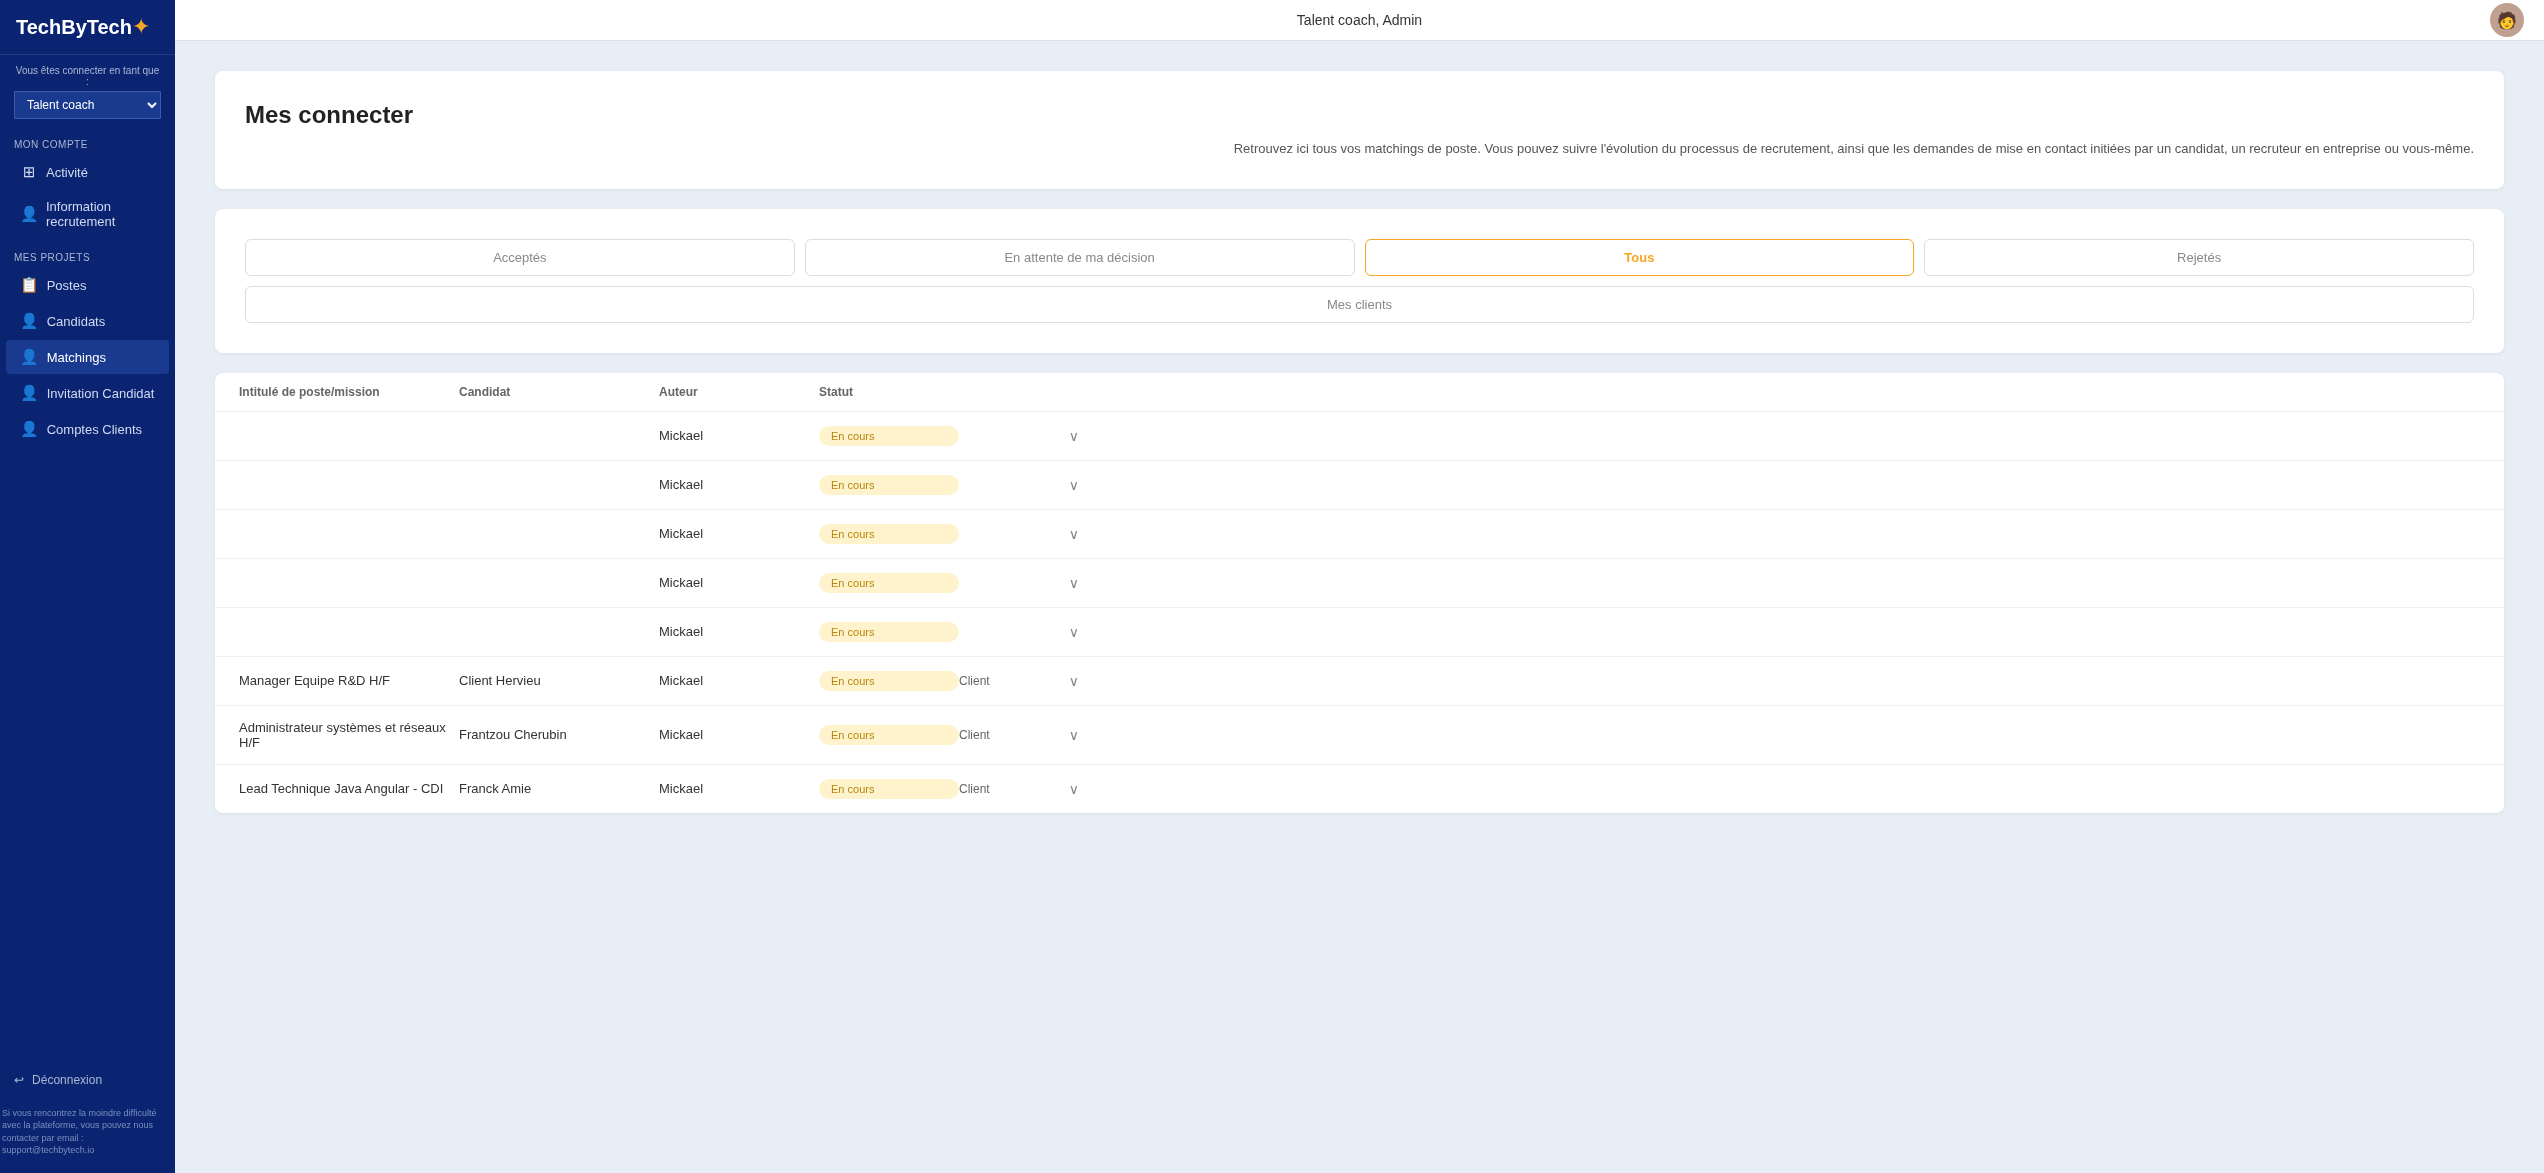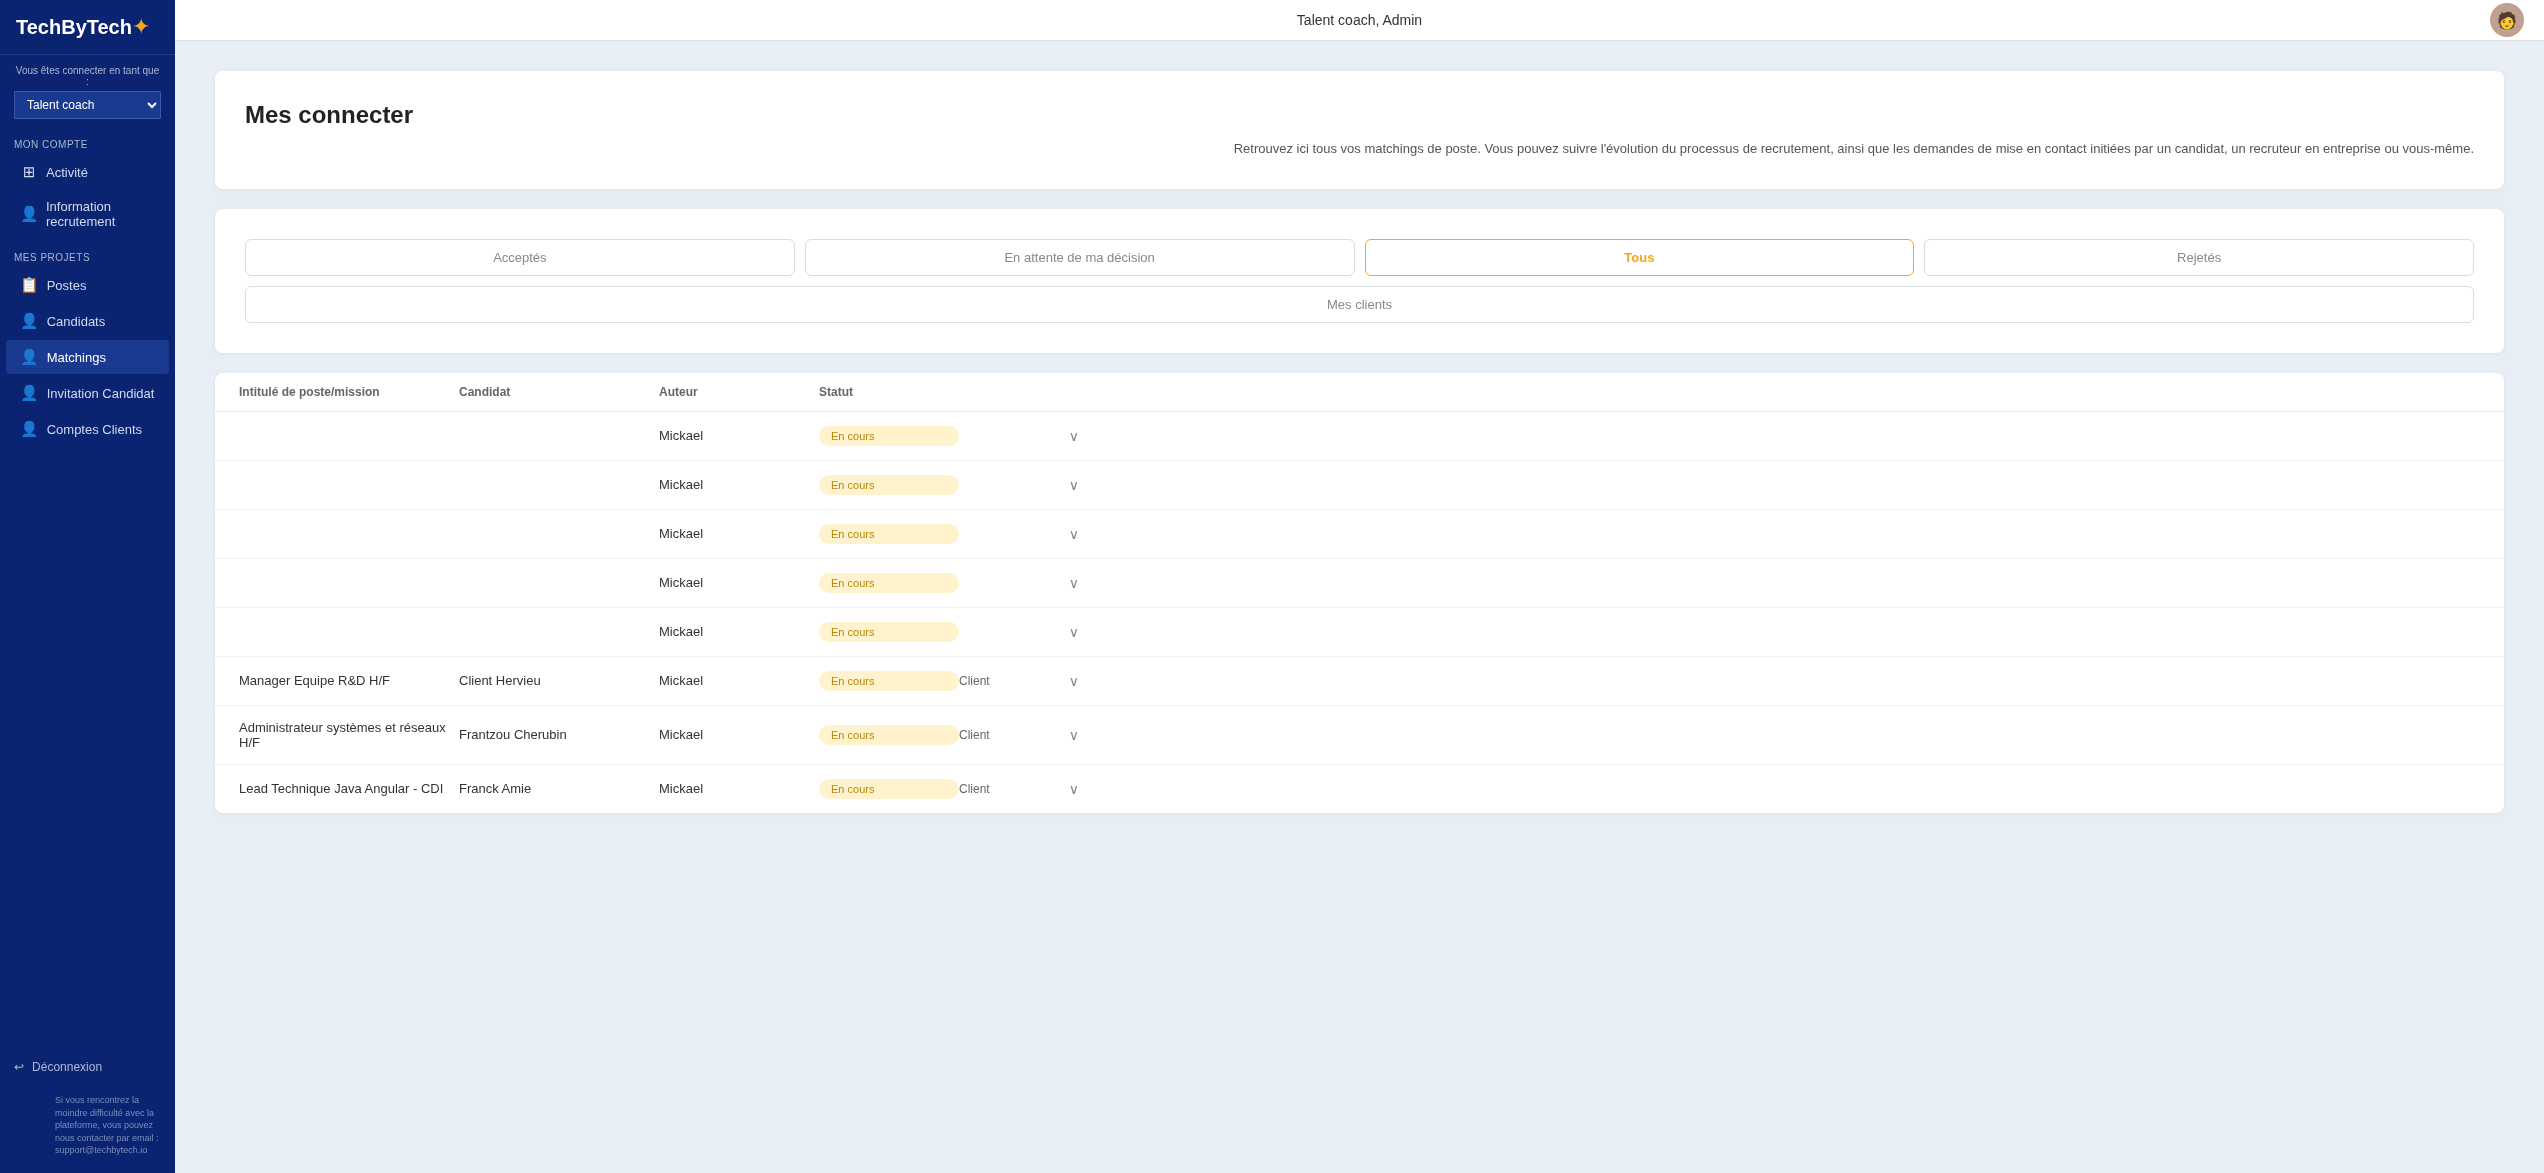--- a/index.html
+++ b/index.html
@@ -82,25 +82,24 @@
     .sidebar-logout {
       display: flex;
       align-items: center;
       gap: 8px;
       padding: 10px 14px;
       font-size: 12px;
       color: #aab8d0;
       cursor: pointer;
     }
     .sidebar-support {
-      padding: 10px 10px 16px;
+      padding: 10px 2px 16px;
       font-size: 9px;
       color: #7a90b8;
       line-height: 1.4;
-      margin-left: 45px;
     }
 
     
     .main-content {
       flex: 1;
       display: flex;
       flex-direction: column;
       overflow: hidden;
     }
     .topbar {

